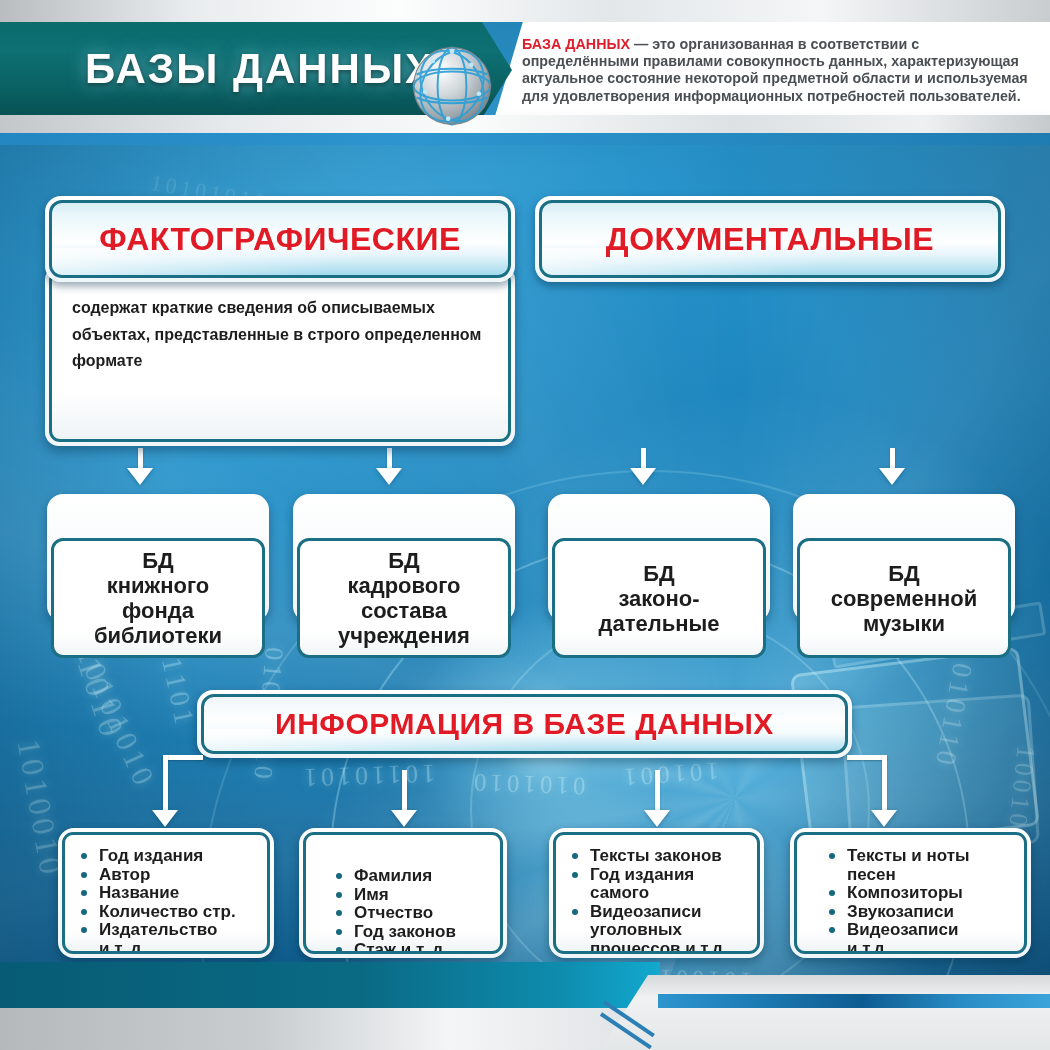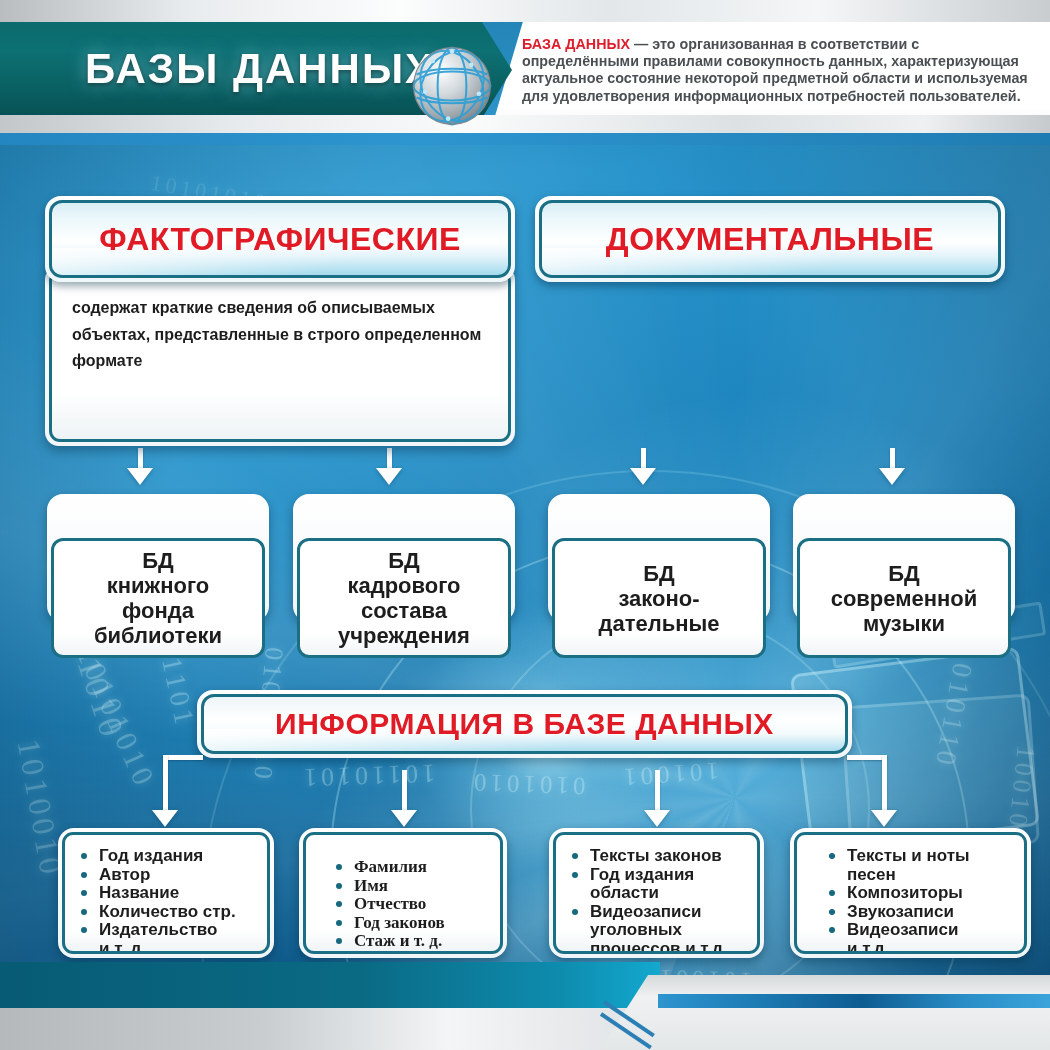--- a/index.html
+++ b/index.html
@@ -431,37 +431,37 @@
         <li><span class="dot"></span><span>Автор</span></li>
         <li><span class="dot"></span><span>Название</span></li>
         <li><span class="dot"></span><span>Количество стр.</span></li>
         <li><span class="dot"></span><span>Издательство</span></li>
         <li class="nb"><span>и т. д.</span></li>
       </ul>
     </div>
   </div>
 
   <div class="panel list-box" style="left:299px;top:828px;width:208px;height:130px;">
-    <div class="panel-inner list-in" style="padding-left:28px;padding-top:23px;font-family:Liberation Serif, serif;">
+    <div class="panel-inner list-in" style="padding-left:28px;padding-top:32px;">
       <ul class="blist">
         <li><span class="dot"></span><span>Фамилия</span></li>
         <li><span class="dot"></span><span>Имя</span></li>
         <li><span class="dot"></span><span>Отчество</span></li>
         <li><span class="dot"></span><span>Год законов</span></li>
         <li><span class="dot"></span><span>Стаж и т. д.</span></li>
       </ul>
     </div>
   </div>
 
   <div class="panel list-box" style="left:549px;top:828px;width:215px;height:130px;">
     <div class="panel-inner list-in">
       <ul class="blist">
         <li><span class="dot"></span><span>Тексты законов</span></li>
         <li><span class="dot"></span><span>Год издания</span></li>
-        <li class="nb"><span>области</span></li>
+        <li class="nb"><span>самого</span></li>
         <li><span class="dot"></span><span>Видеозаписи</span></li>
         <li class="nb"><span>уголовных</span></li>
         <li class="nb"><span>процессов и т.д.</span></li>
       </ul>
     </div>
   </div>
 
   <div class="panel list-box" style="left:790px;top:828px;width:241px;height:130px;">
     <div class="panel-inner list-in" style="padding-left:30px;">
       <ul class="blist">

